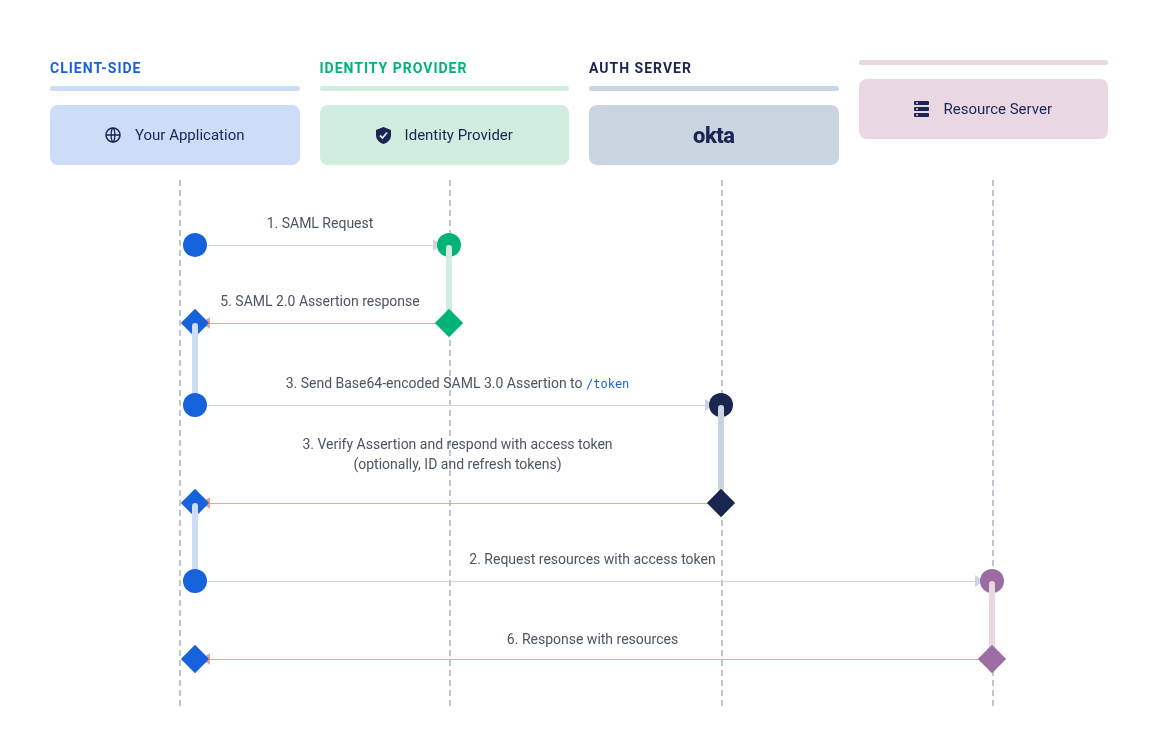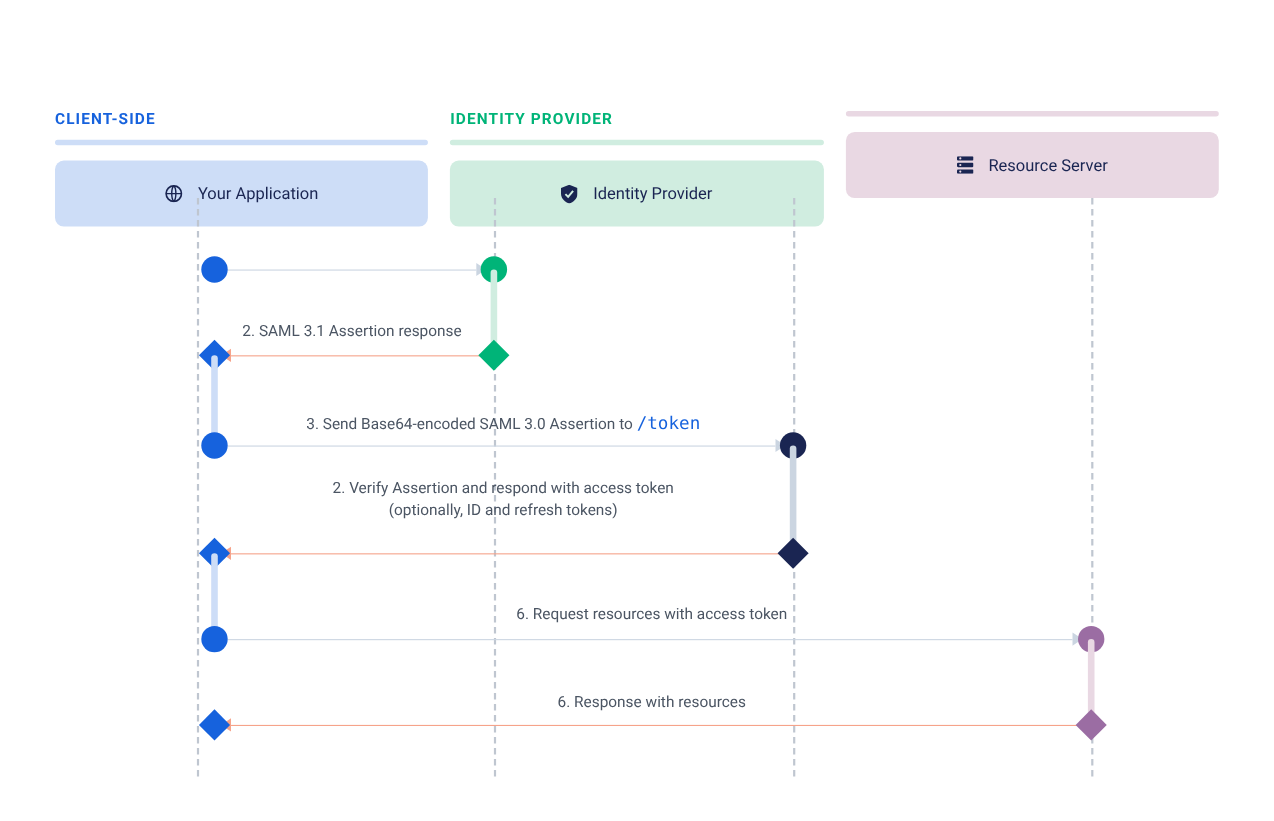--- a/index.html
+++ b/index.html
@@ -11,34 +11,34 @@
     --slate:#CBD5E1;
     --purple:#9B6DA3;
     --pink-bg:#E9D8E3;
     --txt:#222B45;
     --muted:#4B5563;
     --dash:#BFC6D0;
     --orange:#F6A38A;
   }
   body{margin:0;font-family:-apple-system,BlinkMacSystemFont,'Segoe UI',Roboto,sans-serif;color:var(--txt);}
   .canvas{width:1158px;height:746px;background:#fff;border-radius:16px;position:relative;}
-  .lanes{position:absolute;left:50px;right:50px;top:60px;display:flex;gap:20px;margin-top:41px;}
+  .lanes{position:absolute;left:50px;right:50px;top:60px;display:flex;gap:20px;}
   .lane{flex:1;position:relative;}
   .lane-title{font-size:14px;font-weight:700;letter-spacing:1px;text-transform:uppercase;margin-bottom:10px;}
   .underline{height:5px;border-radius:3px;margin-bottom:14px;}
   .card{height:60px;border-radius:8px;display:flex;align-items:center;justify-content:center;gap:14px;font-size:15px;color:var(--navy);}
   .icon{display:inline-flex;align-items:center;justify-content:center;}
   .lifeline{position:absolute;top:180px;bottom:40px;border-left:2px dashed var(--dash);}
   .step-label{position:absolute;font-size:14px;color:var(--muted);text-align:center;}
   .arrow-line{position:absolute;height:0;border-top:1px solid;}
   .arrow-head{position:absolute;width:0;height:0;border-style:solid;}
   .node{position:absolute;width:24px;height:24px;border-radius:50%;transform:translate(-50%,-50%);}
   .diamond{position:absolute;width:20px;height:20px;transform:translate(-50%,-50%) rotate(45deg);}
   .exec{position:absolute;width:6px;border-radius:3px;transform:translateX(-50%);}
-  code.tok{color:var(--blue);font-family:ui-monospace,Menlo,monospace;font-size:16px;}
+  code.tok{color:var(--blue);font-family:ui-monospace,Menlo,monospace;font-size:12px;}
 </style>
 </head>
 <body>
 
 <div class="canvas">
 
   <div class="lanes">
     <div class="lane">
       <div class="lane-title" style="color:var(--blue)">CLIENT-SIDE</div>
       <div class="underline" style="background:var(--blue-bg)"></div>
@@ -59,20 +59,27 @@
         <span class="icon">
           <svg width="15" height="17" viewBox="0 0 15 17">
               <path d="M7.5 0 L15 3 V8 C15 13 11 16 7.5 17 C4 16 0 13 0 8 V3 Z" fill="#1A2552"></path>
               <path d="M4 8.5 L6.5 11 L11 5.5" fill="none" stroke="#D0EDE0" stroke-width="1.8"></path>
             </svg>
         </span>
         <span>Identity Provider</span>
       </div>
     </div>
     <div class="lane">
+      <div class="lane-title" style="color:var(--navy)">AUTH SERVER</div>
+      <div class="underline" style="background:var(--slate)"></div>
+      <div class="card" style="background:var(--slate)">
+        <span style="font-weight:800;font-size:22px;color:var(--navy);letter-spacing:-0.5px">okta</span>
+      </div>
+    </div>
+    <div class="lane">
       <div class="underline" style="background:var(--pink-bg)"></div>
       <div class="card" style="background:var(--pink-bg)">
         <span class="icon">
           <svg width="15" height="16" viewBox="0 0 15 16">
               <rect x="0" y="0" width="15" height="4" rx="1" fill="#1A2552"></rect>
               <rect x="0" y="6" width="15" height="4" rx="1" fill="#1A2552"></rect>
               <rect x="0" y="12" width="15" height="4" rx="1" fill="#1A2552"></rect>
               <circle cx="3" cy="2" r="1" fill="#E9D8E3"></circle>
               <circle cx="3" cy="8" r="1" fill="#E9D8E3"></circle>
               <circle cx="3" cy="14" r="1" fill="#E9D8E3"></circle>
@@ -81,53 +88,54 @@
         <span>Resource Server</span>
       </div>
     </div>
   </div>
 
   <div class="lifeline" style="left:179px"></div>
   <div class="lifeline" style="left:449px"></div>
   <div class="lifeline" style="left:721px"></div>
   <div class="lifeline" style="left:992px"></div>
 
+  <div class="step-label" style="left:195px;top:215px;width:250px">1. SAML Request</div>
   <div class="arrow-line" style="left:190px;top:245px;width:243px;border-color:var(--slate)"></div>
   <div class="arrow-head" style="left:433px;top:239px;border-width:6px 0 6px 9px;border-color:transparent transparent transparent var(--slate)"></div>
   <div class="node" style="left:195px;top:245px;background:var(--blue)"></div>
   <div class="node" style="left:449px;top:245px;background:var(--green)"></div>
   <div class="exec" style="left:449px;top:245px;height:78px;background:var(--green-bg)"></div>
 
-  <div class="step-label" style="left:195px;top:293px;width:250px">2. SAML 3.1 Assertion response</div>
+  <div class="step-label" style="left:195px;top:293px;width:250px">5. SAML 2.0 Assertion response</div>
   <div class="arrow-line" style="left:210px;top:323px;width:228px;border-color:var(--orange)"></div>
   <div class="arrow-head" style="left:201px;top:317px;border-width:6px 9px 6px 0;border-color:transparent var(--orange) transparent transparent"></div>
   <div class="diamond" style="left:195px;top:323px;background:var(--blue)"></div>
   <div class="diamond" style="left:449px;top:323px;background:var(--green)"></div>
   <div class="exec" style="left:195px;top:323px;height:82px;background:var(--blue-bg)"></div>
 
   <div class="step-label" style="left:210px;top:375px;width:495px">
     <span>3. Send Base64-encoded SAML 3.0 Assertion to </span><code class="tok">/token</code>
   </div>
   <div class="arrow-line" style="left:207px;top:405px;width:498px;border-color:var(--slate)"></div>
   <div class="arrow-head" style="left:705px;top:399px;border-width:6px 0 6px 9px;border-color:transparent transparent transparent var(--slate)"></div>
   <div class="node" style="left:195px;top:405px;background:var(--blue)"></div>
   <div class="node" style="left:721px;top:405px;background:var(--navy)"></div>
   <div class="exec" style="left:721px;top:405px;height:98px;background:var(--slate)"></div>
 
   <div class="step-label" style="left:210px;top:435px;width:495px;line-height:1.4">
-    <span>2. Verify Assertion and respond with access token</span><br>
+    <span>3. Verify Assertion and respond with access token</span><br>
     <span>(optionally, ID and refresh tokens)</span>
   </div>
   <div class="arrow-line" style="left:210px;top:503px;width:498px;border-color:var(--orange)"></div>
   <div class="arrow-head" style="left:201px;top:497px;border-width:6px 9px 6px 0;border-color:transparent var(--orange) transparent transparent"></div>
   <div class="diamond" style="left:195px;top:503px;background:var(--blue)"></div>
   <div class="diamond" style="left:721px;top:503px;background:var(--navy)"></div>
   <div class="exec" style="left:195px;top:503px;height:78px;background:var(--blue-bg)"></div>
 
-  <div class="step-label" style="left:210px;top:551px;width:765px">6. Request resources with access token</div>
+  <div class="step-label" style="left:210px;top:551px;width:765px">2. Request resources with access token</div>
   <div class="arrow-line" style="left:207px;top:581px;width:768px;border-color:var(--slate)"></div>
   <div class="arrow-head" style="left:975px;top:575px;border-width:6px 0 6px 9px;border-color:transparent transparent transparent var(--slate)"></div>
   <div class="node" style="left:195px;top:581px;background:var(--blue)"></div>
   <div class="node" style="left:992px;top:581px;background:var(--purple)"></div>
   <div class="exec" style="left:992px;top:581px;height:78px;background:var(--pink-bg)"></div>
 
   <div class="step-label" style="left:210px;top:631px;width:765px">6. Response with resources</div>
   <div class="arrow-line" style="left:210px;top:659px;width:770px;border-color:var(--orange)"></div>
   <div class="arrow-head" style="left:201px;top:653px;border-width:6px 9px 6px 0;border-color:transparent var(--orange) transparent transparent"></div>
   <div class="diamond" style="left:195px;top:659px;background:var(--blue)"></div>

